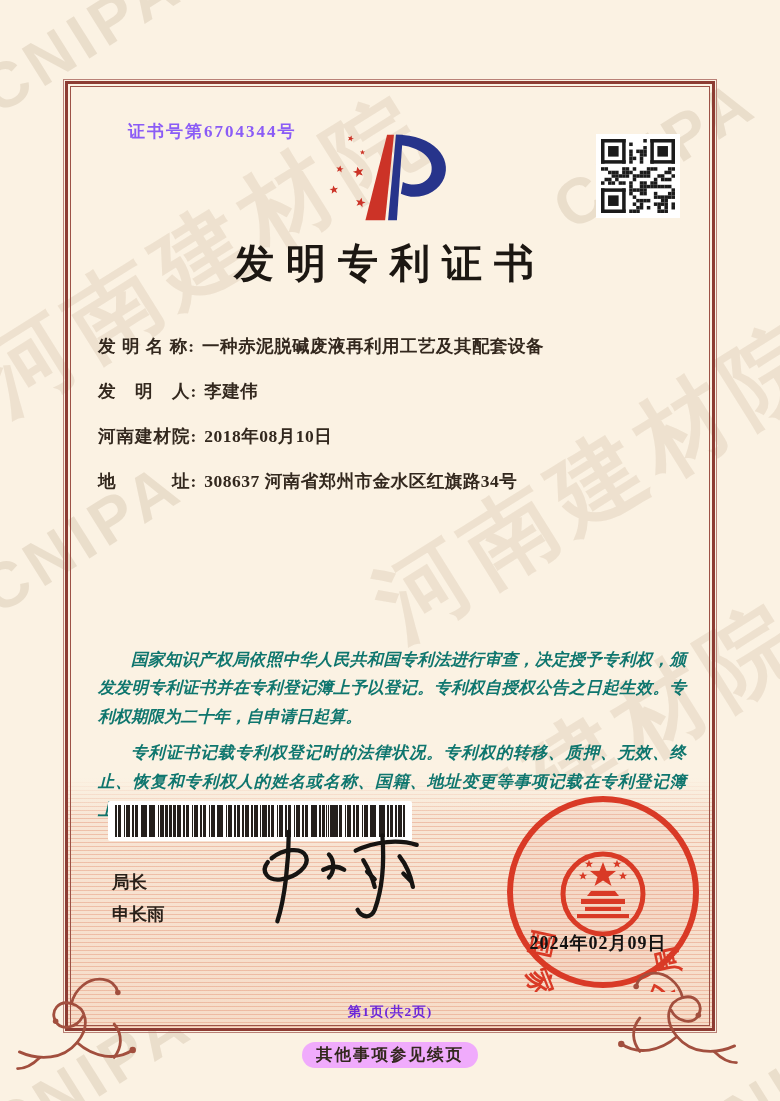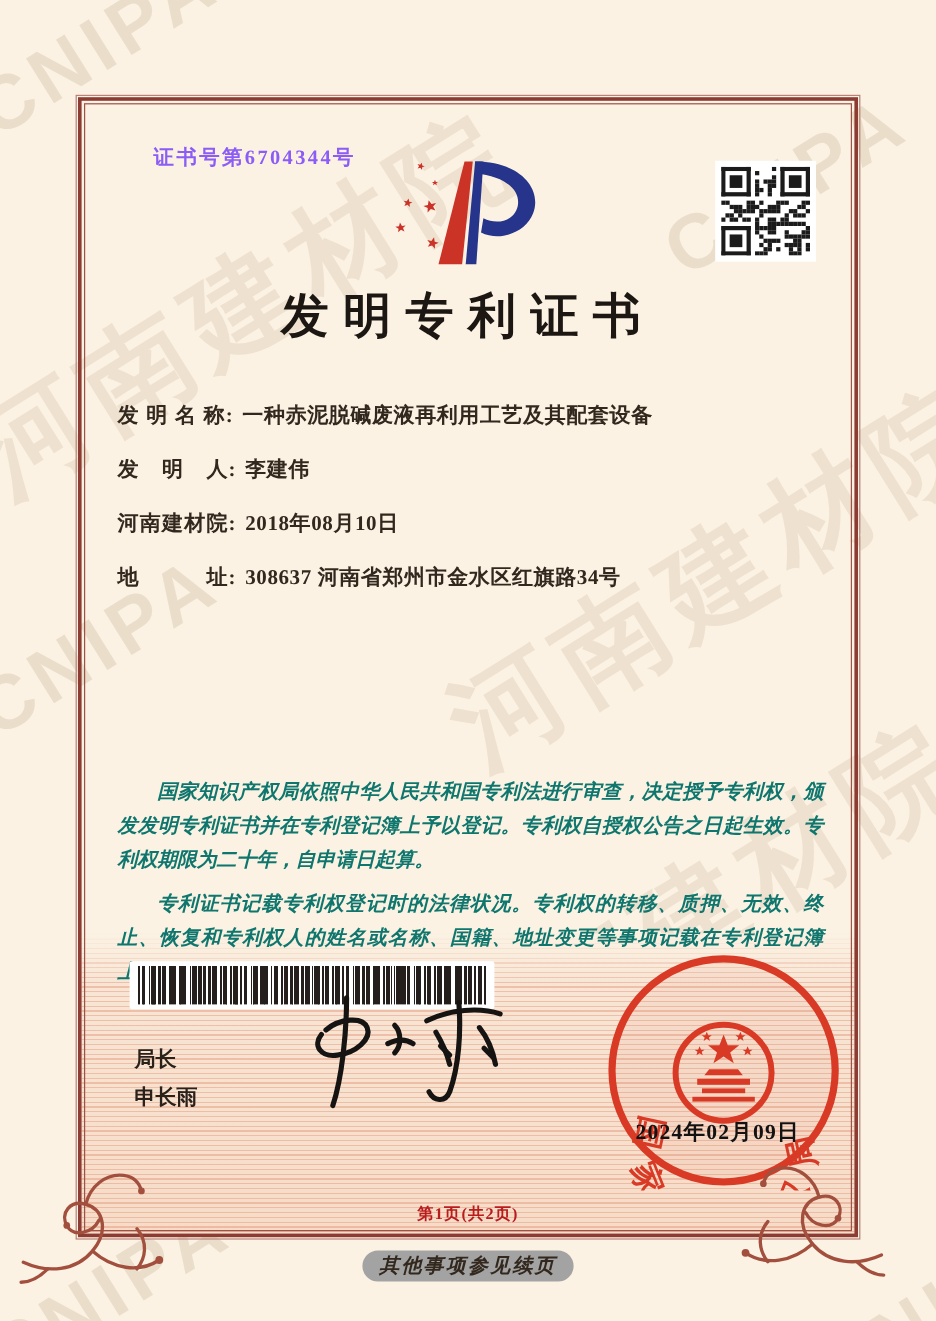--- a/index.html
+++ b/index.html
@@ -52,24 +52,24 @@
       #241f1c 12px 14px,transparent 14px 23px);}
   
   .director{position:absolute;left:112px;top:866px;z-index:5;
             font-family:Liberation Sans, sans-serif;font-weight:bold;font-size:17.5px;
             color:#2a211a;line-height:32px;}
   .sig{position:absolute;left:222px;top:822px;width:210px;height:105px;z-index:5;}
   
   .seal{position:absolute;left:503px;top:792px;width:200px;height:200px;z-index:6;}
   
   .pageinfo{position:absolute;left:65px;top:1003px;width:650px;z-index:4;text-align:center;
-            font-size:13.5px;font-weight:bold;color:#b91c1c;letter-spacing:1px;}
+            font-size:13.5px;font-weight:bold;color:#6d28d9;letter-spacing:1px;}
   .contnote{position:absolute;left:0;top:1042px;width:780px;z-index:4;text-align:center;}
-  .contnote span{display:inline-block;background:#a3a3a3;padding:2px 14px;font-size:16.5px;
-            font-weight:bold;font-style:italic;color:#33281e;letter-spacing:2px;border-radius:13px;}
+  .contnote span{display:inline-block;background:#f0abfc;padding:2px 14px;font-size:16.5px;
+            font-weight:bold;color:#33281e;letter-spacing:2px;border-radius:13px;}
   
   .orn{position:absolute;width:130px;height:112px;z-index:7;}
   .orn-br{left:612px;top:962px;}
   .orn-bl{left:12px;top:968px;transform:scaleX(-1);}
 </style>
 </head>
 <body>
 
 <div id="page">
 

